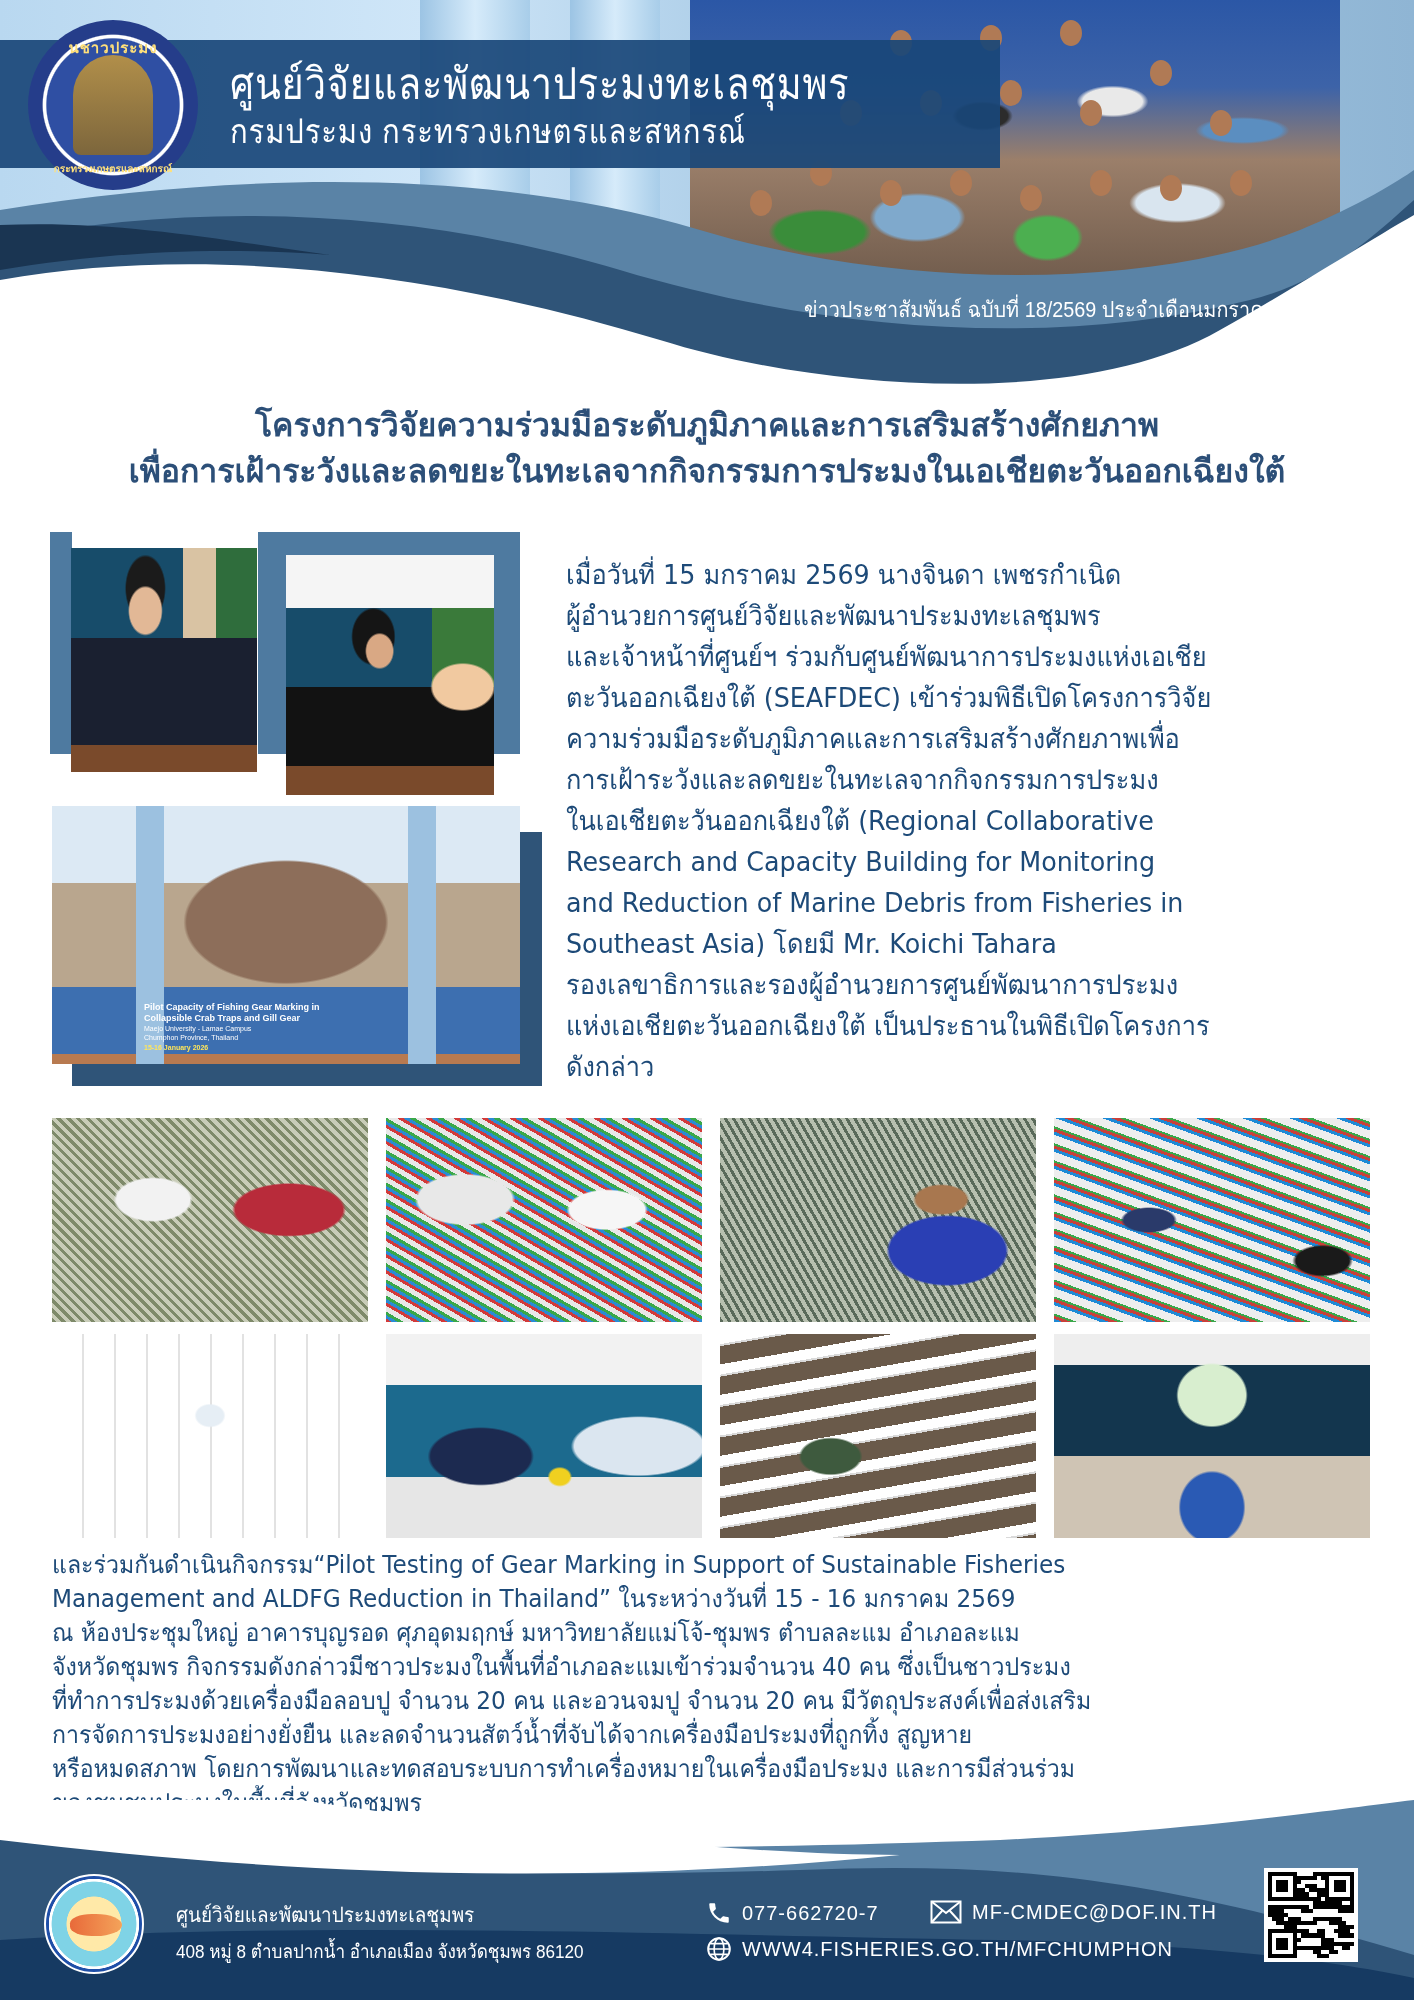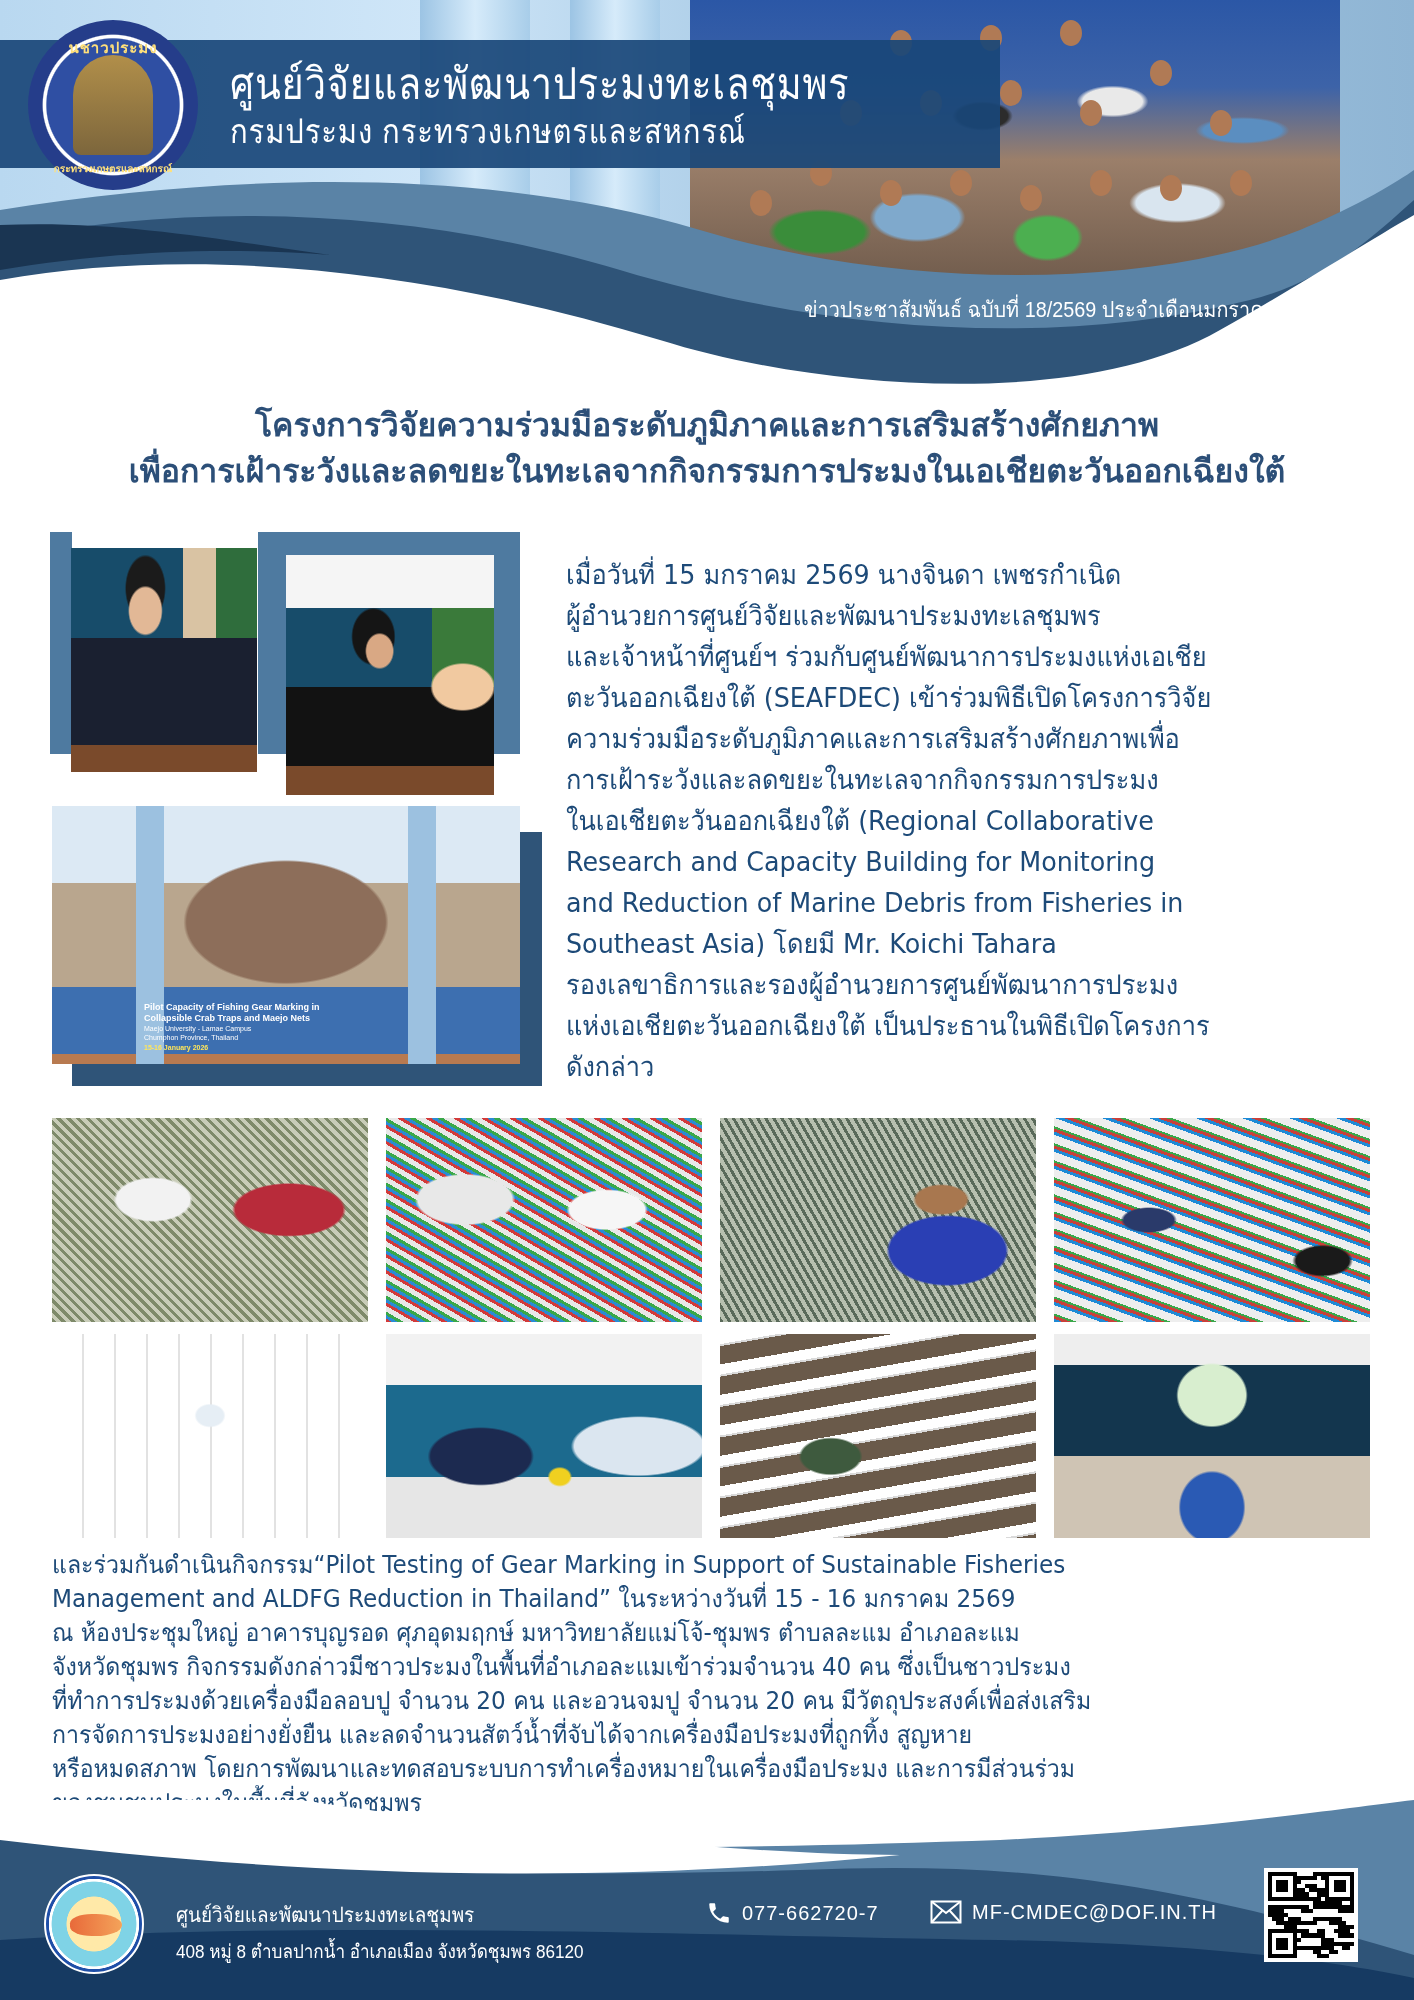--- a/index.html
+++ b/index.html
@@ -262,21 +262,21 @@
   <div class="frame" style="left:50px;top:532px;width:22px;height:222px;"></div>
   <div class="frame" style="left:258px;top:532px;width:262px;height:222px;"></div>
   <div class="frame-dark" style="left:72px;top:1060px;width:470px;height:26px;"></div>
   <div class="frame-dark" style="left:520px;top:832px;width:22px;height:254px;"></div>
 
   <div class="photo ph-speaker1" style="left:71px;top:548px;width:186px;height:224px;"></div>
   <div class="photo ph-speaker2" style="left:286px;top:555px;width:208px;height:240px;"></div>
   <div class="photo ph-group" style="left:52px;top:806px;width:468px;height:258px;">
     <div class="banner-text">
       <div>Pilot Capacity of Fishing Gear Marking in</div>
-      <div>Collapsible Crab Traps and Maejo Nets</div>
+      <div>Collapsible Crab Traps and Gill Gear</div>
       <div class="banner-sub">Maejo University - Lamae Campus</div>
       <div class="banner-sub">Chumphon Province, Thailand</div>
       <div class="banner-date">15-16 January 2026</div>
     </div>
   </div>
 </div>
 
 <div class="para1">
   <span class="line">   เมื่อวันที่ 15 มกราคม 2569 นางจินดา เพชรกำเนิด</span>
   <span class="line">ผู้อำนวยการศูนย์วิจัยและพัฒนาประมงทะเลชุมพร</span>
@@ -334,20 +334,28 @@
       <path d="M6.6 10.8c1.4 2.8 3.8 5.1 6.6 6.6l2.2-2.2c.3-.3.7-.4 1-.2 1.1.4 2.3.6 3.6.6.6 0 1 .4 1 1V20c0 .6-.4 1-1 1C10.6 21 3 13.4 3 4c0-.6.4-1 1-1h3.5c.6 0 1 .4 1 1 0 1.3.2 2.5.6 3.6.1.3 0 .7-.2 1z" fill="#ffffff"></path>
     </svg>
     <span>077-662720-7</span>
   </div>
   <div class="contact" style="left:930px;top:100px;">
     <svg width="32" height="24" viewBox="0 0 32 24">
       <rect x="1.5" y="1.5" width="29" height="21" fill="none" stroke="#ffffff" stroke-width="2"></rect>
       <path d="M1.5 1.5 L16 13 L30.5 1.5 M1.5 22.5 L12 11 M30.5 22.5 L20 11" fill="none" stroke="#ffffff" stroke-width="2"></path>
     </svg>
     <span>MF-CMDEC@DOF.IN.TH</span>
+  </div>
+  <div class="contact" style="left:706px;top:136px;">
+    <svg width="26" height="26" viewBox="0 0 24 24">
+      <circle cx="12" cy="12" r="10" fill="none" stroke="#ffffff" stroke-width="1.8"></circle>
+      <ellipse cx="12" cy="12" rx="4.5" ry="10" fill="none" stroke="#ffffff" stroke-width="1.5"></ellipse>
+      <path d="M2 12h20M4 7h16M4 17h16" stroke="#ffffff" stroke-width="1.5"></path>
+    </svg>
+    <span>WWW4.FISHERIES.GO.TH/MFCHUMPHON</span>
   </div>
 
   <div class="qr">
     <div class="qr-grid" id="qrgrid">
         <span style="grid-area: 1 / 1;"></span>
         <span style="grid-area: 1 / 2;"></span>
         <span style="grid-area: 1 / 3;"></span>
         <span style="grid-area: 1 / 4;"></span>
         <span style="grid-area: 1 / 5;"></span>
         <span style="grid-area: 1 / 6;"></span>

